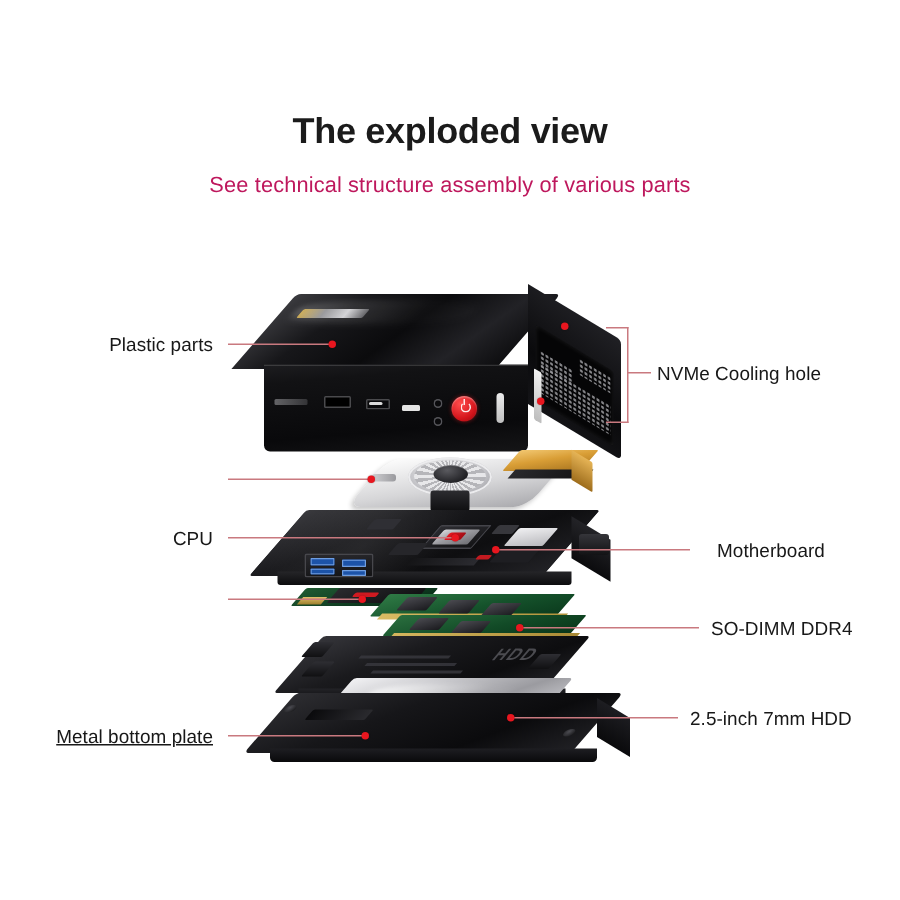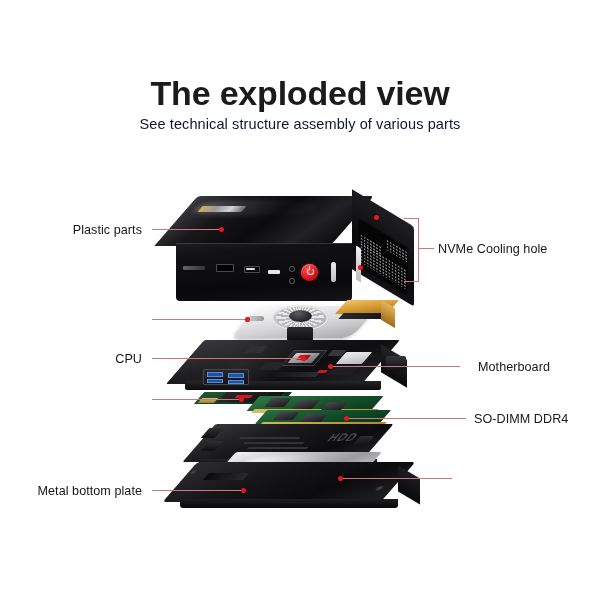--- a/index.html
+++ b/index.html
@@ -6,25 +6,25 @@
   body{
     width:600px;height:600px;background:#ffffff;
     font-family:"Liberation Sans",sans-serif;
     overflow:hidden;position:relative;
   }
   #stage{position:absolute;inset:0;width:600px;height:600px;}
 
   
   .title{
     position:absolute;left:0;right:0;top:74px;text-align:center;
-    font-size:34px;font-weight:bold;color:#1b1b1b;letter-spacing:-.2px;
+    font-size:24px;font-weight:bold;color:#1b1b1b;letter-spacing:-.2px;
   }
   .subtitle{
     position:absolute;left:0;right:0;top:116px;text-align:center;
-    font-size:14.5px;color:#0f172a;letter-spacing:.1px;
+    font-size:14.5px;color:#be185d;letter-spacing:.1px;
   }
 
   
   .lbl{
     position:absolute;font-size:12.6px;color:#181818;white-space:nowrap;
     letter-spacing:.05px;
   }
   .lbl.r{text-align:right;}
 
   
@@ -434,34 +434,35 @@
   <div class="lead" style="left:152px;top:319px;width:96px;"></div>
   <div class="dot" style="left:245px;top:317px;"></div>
 
   <div class="lbl r" style="left:0;width:142px;top:352px;">CPU</div>
   <div class="lead" style="left:152px;top:358px;width:152px;"></div>
   <div class="dot" style="left:301px;top:356px;"></div>
 
   <div class="lead" style="left:152px;top:399px;width:90px;"></div>
   <div class="dot" style="left:239px;top:397px;"></div>
 
-  <div class="lbl r" style="left:0;width:142px;top:484px;">Metal bottom plate</div>
+  <div class="lbl r" style="left:0;width:142px;top:484px;text-decoration:underline;">Metal bottom plate</div>
   <div class="lead" style="left:152px;top:490px;width:92px;"></div>
   <div class="dot" style="left:241px;top:488px;"></div>
 
   <div class="brk" style="left:404px;top:218px;width:14px;height:62px;"></div>
   <div class="lead" style="left:418px;top:248px;width:16px;"></div>
   <div class="dot" style="left:374px;top:215px;"></div>
   <div class="dot" style="left:358px;top:265px;"></div>
   <div class="lbl" style="left:438px;top:242px;">NVMe Cooling hole</div>
 
   <div class="lead" style="left:330px;top:366px;width:130px;"></div>
   <div class="dot" style="left:328px;top:364px;"></div>
   <div class="lbl" style="left:478px;top:360px;">Motherboard</div>
 
   <div class="lead" style="left:346px;top:418px;width:120px;"></div>
   <div class="dot" style="left:344px;top:416px;"></div>
   <div class="lbl" style="left:474px;top:412px;">SO-DIMM DDR4</div>
 
   <div class="lead" style="left:340px;top:478px;width:112px;"></div>
   <div class="dot" style="left:338px;top:476px;"></div>
+  <div class="lbl" style="left:460px;top:472px;">2.5-inch 7mm HDD</div>
 
 </div>
 
 </body></html>

